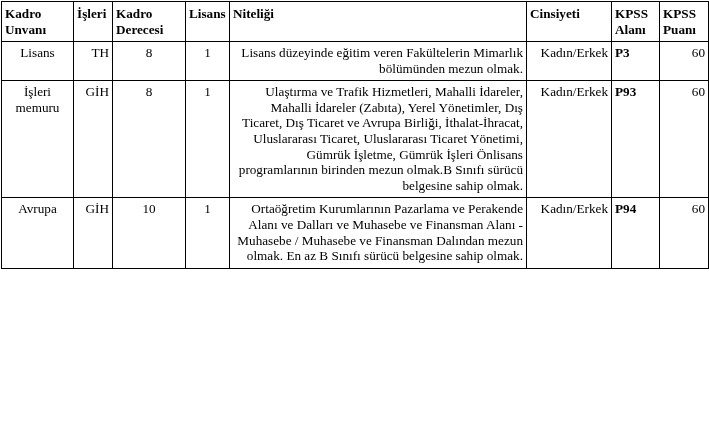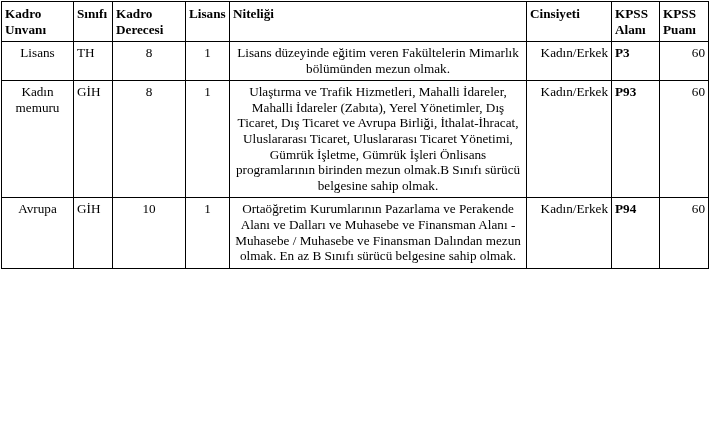--- a/index.html
+++ b/index.html
@@ -45,24 +45,24 @@
   col.c-unvan   { width: 72px; }
   col.c-sinif   { width: 39px; }
   col.c-derece  { width: 73px; }
   col.c-adedi   { width: 44px; }
   col.c-nitelik { width: 297px; }
   col.c-cinsiyet{ width: 85px; }
   col.c-turu    { width: 48px; }
   col.c-puani   { width: 49px; }
 
   td.unvan { text-align: center; }
-  td.sinif { text-align: left; }
+  td.sinif { text-align: right; }
   td.derece { text-align: center; }
   td.adedi { text-align: center; }
-  td.nitelik { text-align: center; }
+  td.nitelik { text-align: right; }
   td.cinsiyet { text-align: right; padding-left: 4px; }
   td.turu { text-align: left; padding-left: 4px; font-weight: bold; }
   td.puani { text-align: right; padding-left: 4px; }
 
   
   th .hdr {
     display: block;
   }
 </style>
 </head>
@@ -79,21 +79,21 @@
       <col class="c-cinsiyet">
       <col class="c-turu">
       <col class="c-puani">
     </colgroup>
     <thead>
       <tr>
         <th>
             <span class="hdr">Kadro Unvanı</span>
           </th>
         <th>
-            <span class="hdr">Sınıfı</span>
+            <span class="hdr">İşleri</span>
           </th>
         <th>
             <span class="hdr">Kadro Derecesi</span>
           </th>
         <th>
             <span class="hdr">Lisans</span>
           </th>
         <th>
             <span class="hdr">Niteliği</span>
           </th>
@@ -113,21 +113,21 @@
         <td class="unvan">Lisans</td>
         <td class="sinif">TH</td>
         <td class="derece">8</td>
         <td class="adedi">1</td>
         <td class="nitelik">Lisans düzeyinde eğitim veren Fakültelerin Mimarlık bölümünden mezun olmak.</td>
         <td class="cinsiyet">Kadın/Erkek</td>
         <td class="turu">P3</td>
         <td class="puani">60</td>
       </tr>
       <tr>
-        <td class="unvan">Kadın memuru</td>
+        <td class="unvan">İşleri memuru</td>
         <td class="sinif">GİH</td>
         <td class="derece">8</td>
         <td class="adedi">1</td>
         <td class="nitelik">Ulaştırma ve Trafik Hizmetleri, Mahalli İdareler, Mahalli İdareler (Zabıta), Yerel Yönetimler, Dış Ticaret, Dış Ticaret ve Avrupa Birliği, İthalat-İhracat, Uluslararası Ticaret,
 Uluslararası Ticaret Yönetimi, Gümrük İşletme, Gümrük İşleri Önlisans programlarının birinden mezun olmak.B Sınıfı sürücü belgesine sahip olmak.</td>
         <td class="cinsiyet">Kadın/Erkek</td>
         <td class="turu">P93</td>
         <td class="puani">60</td>
       </tr>
       <tr>

